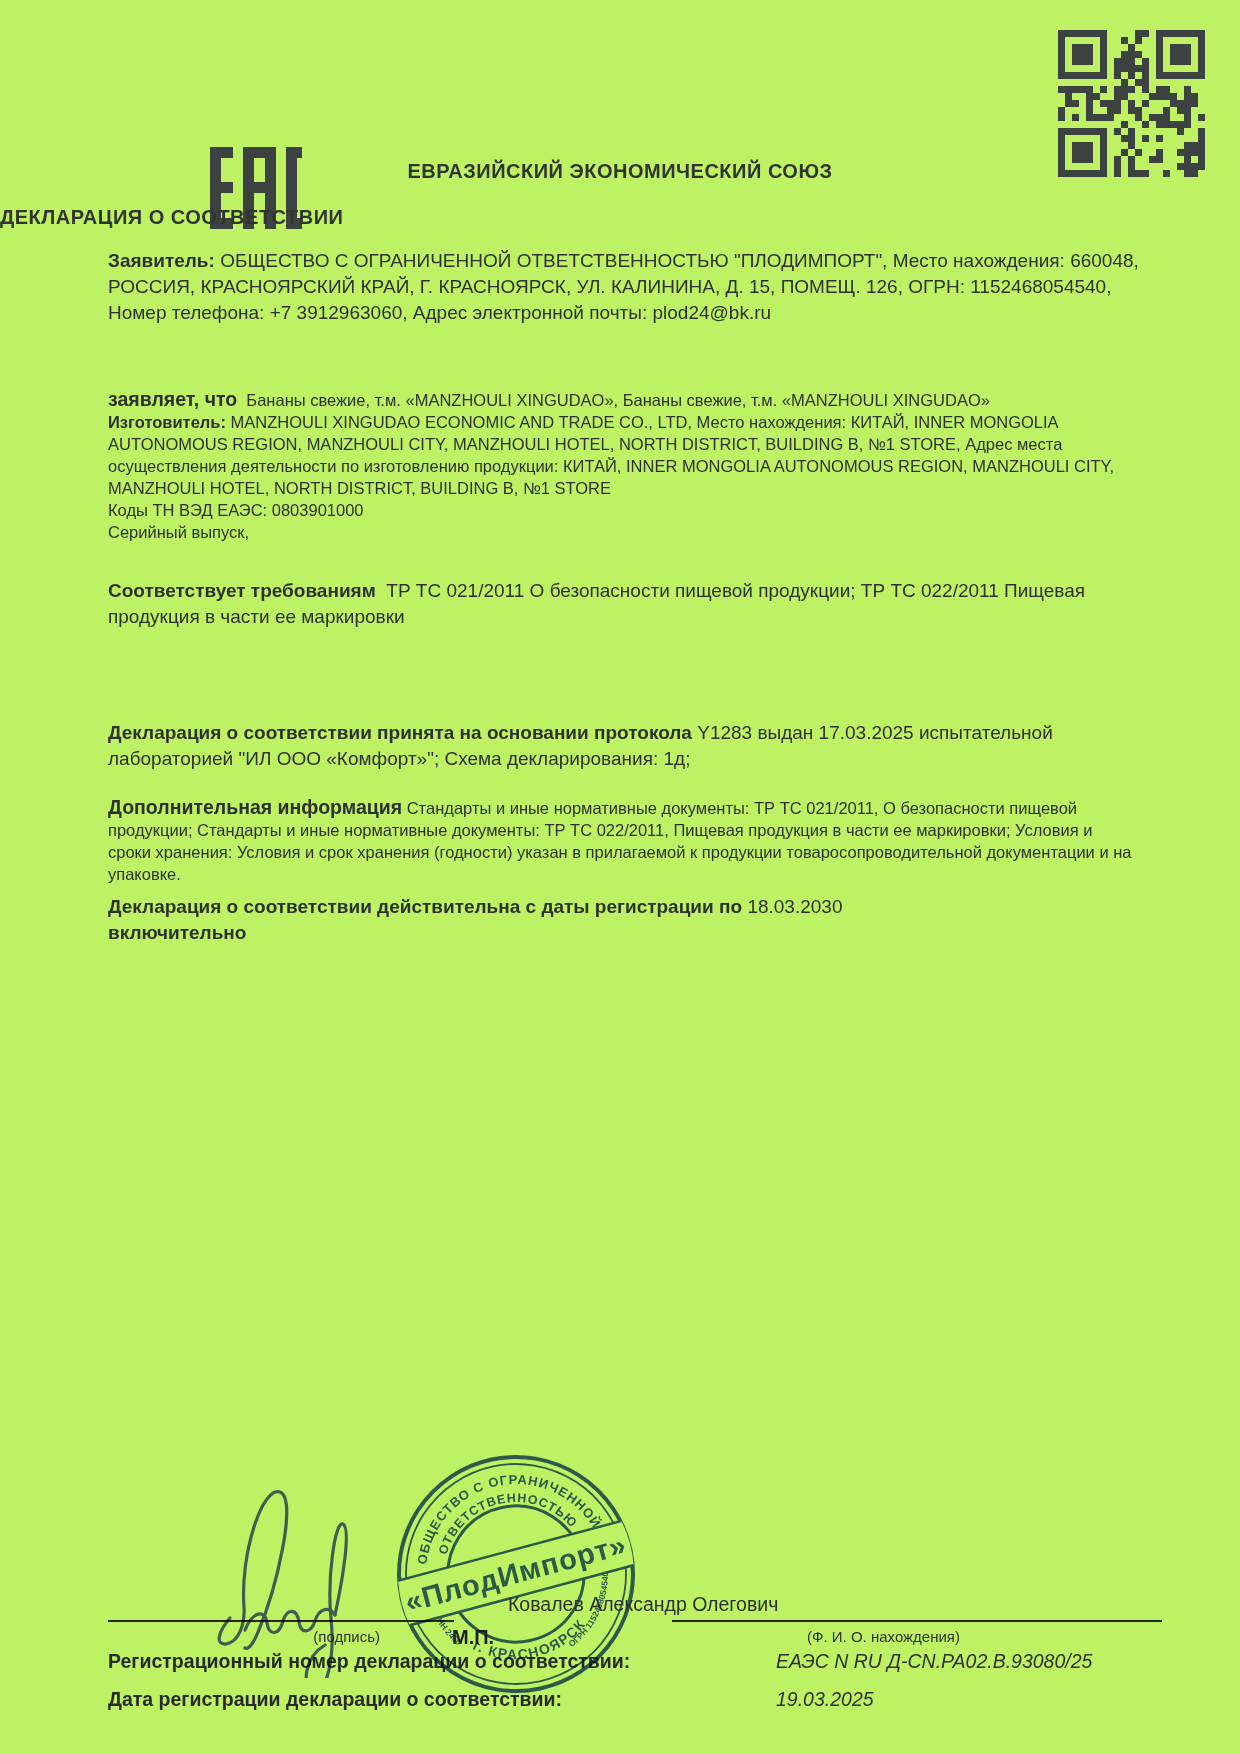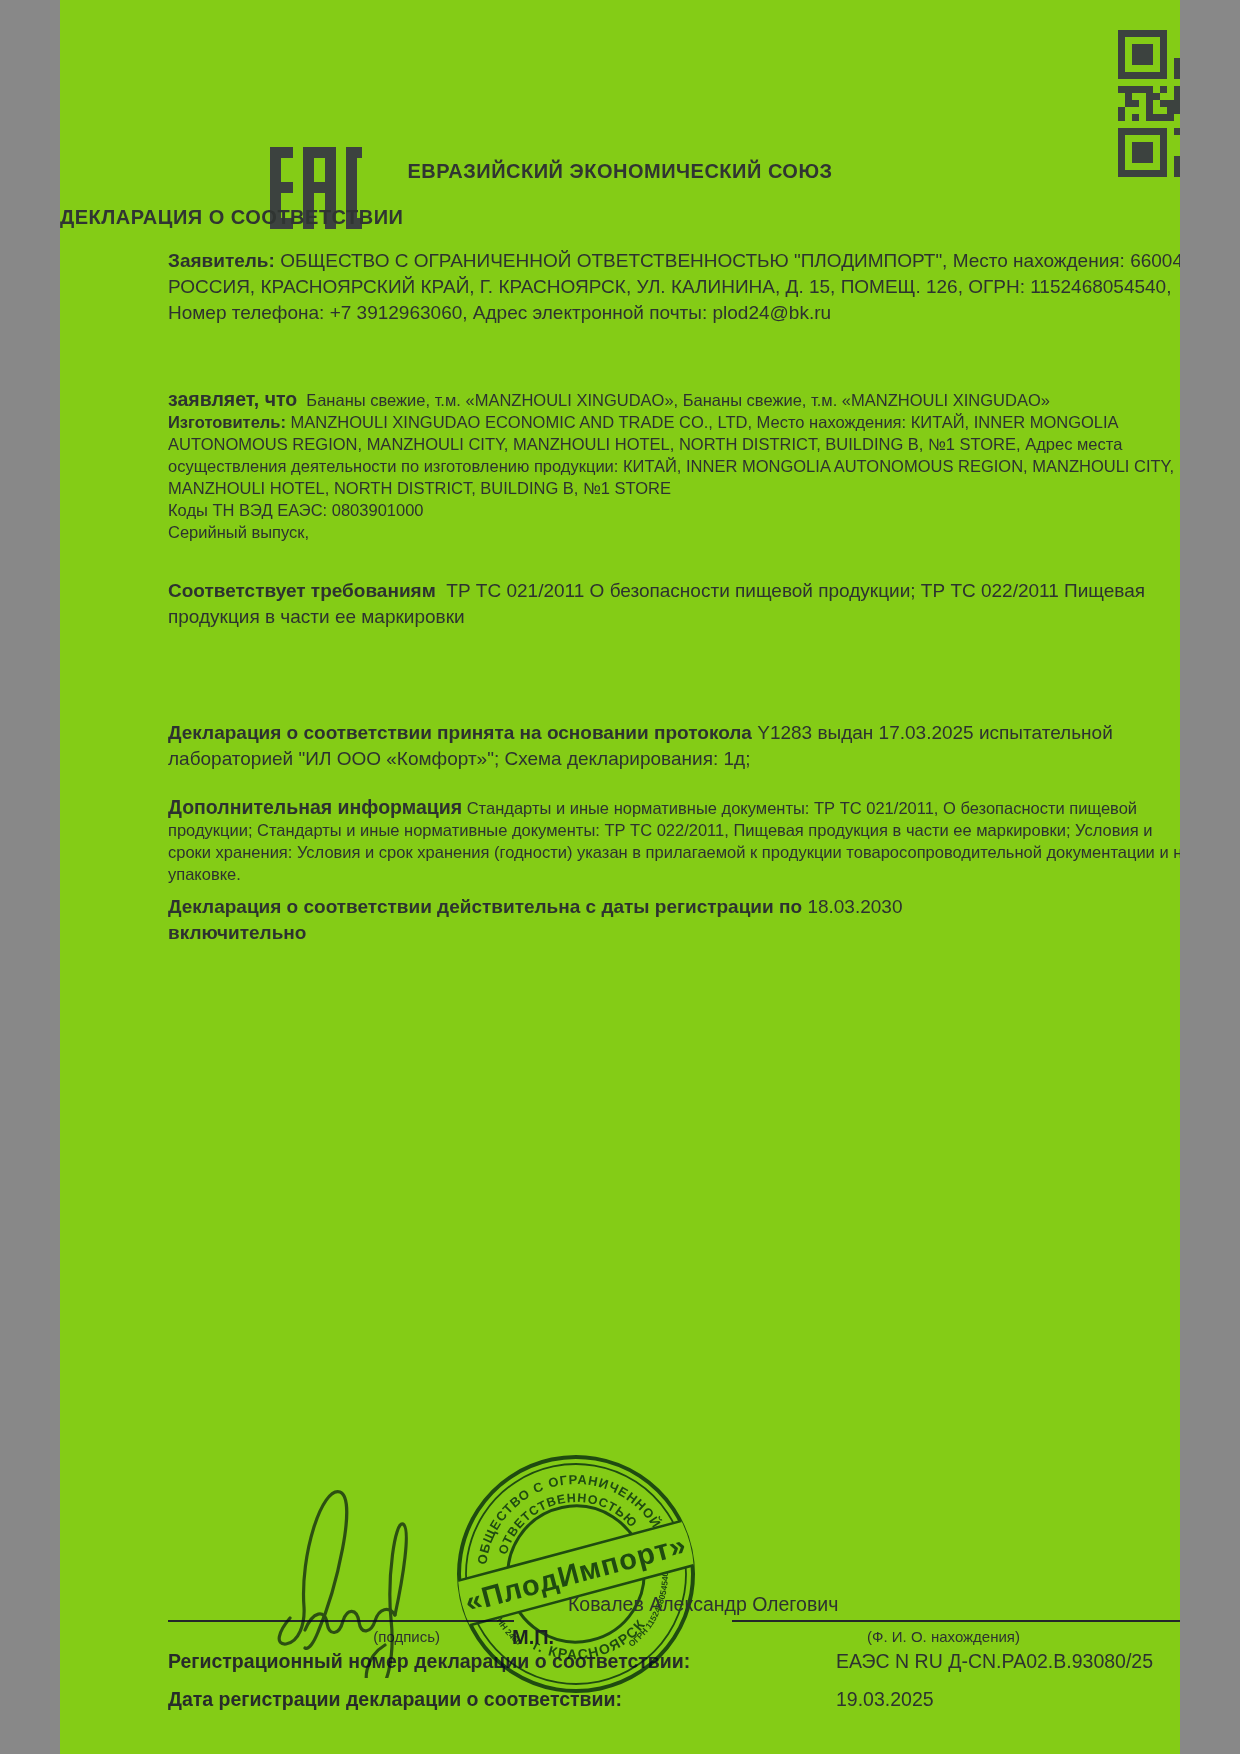--- a/index.html
+++ b/index.html
@@ -1,33 +1,33 @@
 <!DOCTYPE html>
 <html><head>
 <meta charset="utf-8">
 <style>
   html,body{margin:0;padding:0;background:#888;}
   .page{
-    position:relative;width:1120px;height:1754px;background:#84cc16;
+    position:relative;width:1240px;height:1754px;background:#bef264;
     margin:0 auto;overflow:hidden;
     font-family:"Liberation Sans",sans-serif;color:#2d3230;
   }
   .title1{position:absolute;left:0;top:160px;width:100%;text-align:center;
     font-size:20px;font-weight:bold;letter-spacing:.5px;color:#303532;}
   .title2{position:absolute;left:0;top:206px;width:100%;text-align:left;
     font-size:20px;font-weight:bold;letter-spacing:.5px;color:#303532;}
   .para{position:absolute;left:108px;width:1032px;font-size:19px;line-height:26px;}
   .para .b{font-weight:bold;}
   .small{font-size:16.5px;line-height:22px;}
   .sig-line{position:absolute;height:0;border-top:2.4px solid #23282a;}
   .under-label{position:absolute;font-size:15px;color:#2d3230;text-align:right;}
   .mp{position:absolute;left:452px;top:1578px;font-size:20px;font-weight:bold;color:#1d2123;z-index:6;margin-top:48px;}
   .fio-name{position:absolute;left:488px;top:1593px;font-size:19.5px;color:#2d3230;z-index:6;margin-left:20px;}
   .reg-label{position:absolute;left:108px;font-size:19.5px;font-weight:bold;color:#272c2a;}
-  .reg-value{position:absolute;left:776px;font-size:19.5px;color:#2d3230;}
+  .reg-value{position:absolute;left:776px;font-size:19.5px;color:#2d3230;font-style:italic;}
   .stamp-wrap{position:absolute;left:390px;top:1448px;width:252px;height:252px;
     mix-blend-mode:multiply;opacity:.94;z-index:5;}
   .sign-wrap{position:absolute;left:208px;top:1458px;width:210px;height:220px;
     mix-blend-mode:multiply;opacity:.9;z-index:5;}
   .qr{position:absolute;left:1058px;top:30px;width:147px;height:147px;}
   .eac{position:absolute;left:210px;top:147px;width:92px;height:82px;}
 </style>
 </head>
 <body>
 

